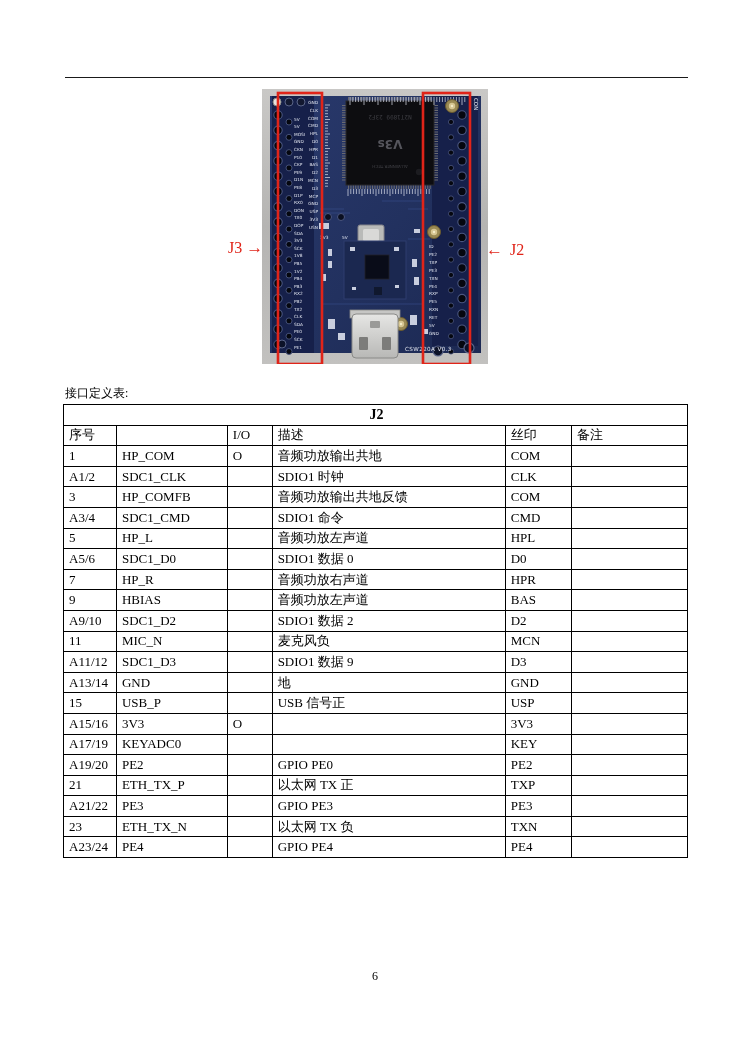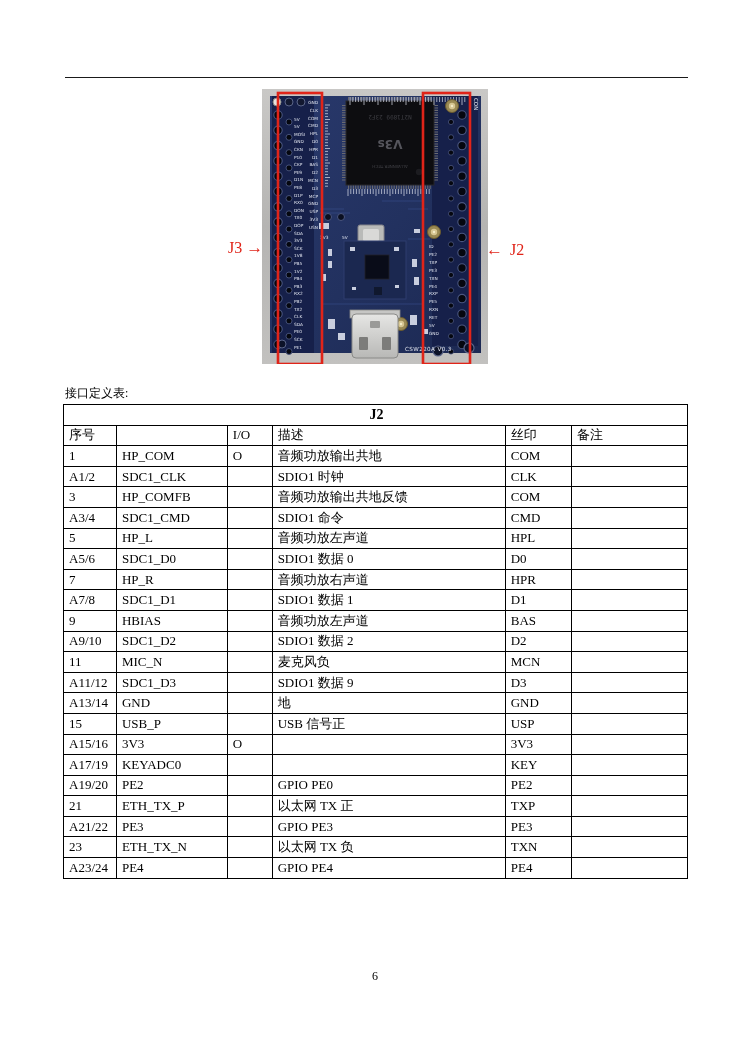--- a/index.html
+++ b/index.html
@@ -478,28 +478,20 @@
       </tr>
       <tr>
         <td>7</td>
         <td>HP_R</td>
         <td></td>
         <td>音频功放右声道</td>
         <td>HPR</td>
         <td></td>
       </tr>
       <tr>
-        <td>A7/8</td>
-        <td>SDC1_D1</td>
-        <td></td>
-        <td>SDIO1  数据 1</td>
-        <td>D1</td>
-        <td></td>
-      </tr>
-      <tr>
         <td>9</td>
         <td>HBIAS</td>
         <td></td>
         <td>音频功放左声道</td>
         <td>BAS</td>
         <td></td>
       </tr>
       <tr>
         <td>A9/10</td>
         <td>SDC1_D2</td>

